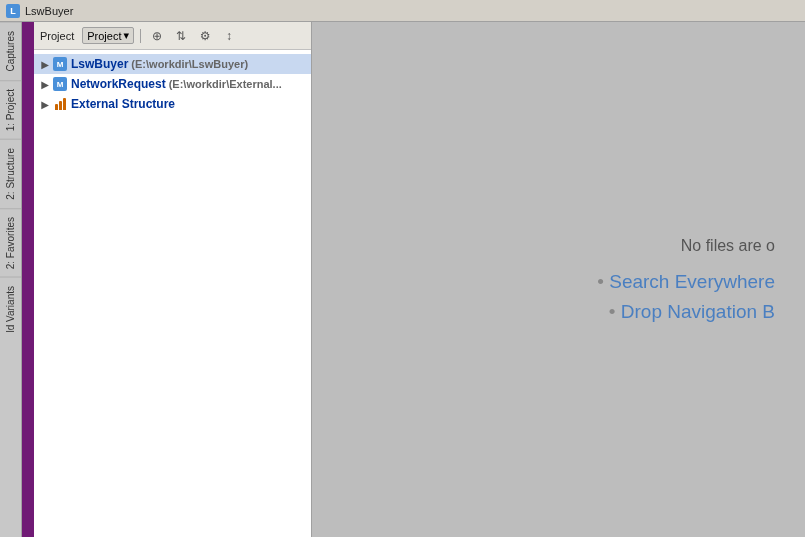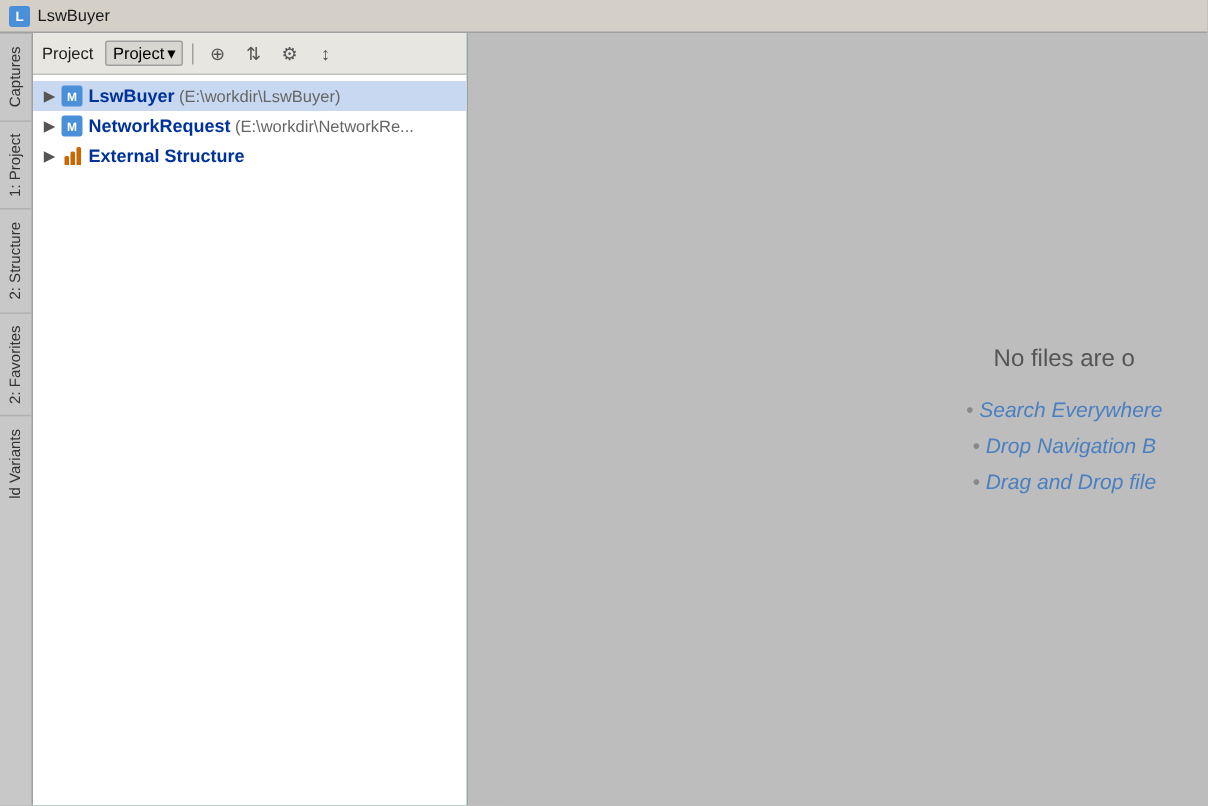--- a/index.html
+++ b/index.html
@@ -69,25 +69,26 @@
       border-bottom: 1px solid #b0b0b0;
       white-space: nowrap;
       display: flex;
       align-items: center;
       gap: 3px;
     }
 
     
     .project-panel {
       width: 290px;
-      background: #5eead4;
+      background: #701a75;
       border-right: 1px solid #a0a0a0;
       display: flex;
       flex-direction: column;
       flex-shrink: 0;
+      padding-left: 12px;
     }
 
     
     .project-toolbar {
       height: 28px;
       background: #e8e6e0;
       border-bottom: 1px solid #c0c0c0;
       display: flex;
       align-items: center;
       padding: 0 6px;
@@ -188,58 +189,57 @@
       width: 3px;
       background: #cc6600;
       border-radius: 1px 1px 0 0;
     }
     .item-name {
       font-weight: 600;
       color: #003399;
     }
     .item-path {
       color: #666;
-      font-weight: normal;
+      font-weight: bold;
       margin-left: 3px;
       font-size: 11px;
     }
 
     
     .main-content {
       flex: 1;
       background: #bdbdbd;
       display: flex;
       align-items: center;
       justify-content: center;
       position: relative;
     }
     .no-files-panel {
       position: absolute;
       right: 0;
       top: 50%;
       transform: translateY(-50%);
       padding: 20px 30px;
-      text-align: center;
+      text-align: right;
     }
     .no-files-title {
       font-size: 16px;
       color: #555;
       margin-bottom: 16px;
       font-weight: 300;
     }
     .no-files-list {
       list-style: none;
       display: flex;
       flex-direction: column;
       gap: 8px;
     }
     .no-files-list li {
-      font-size: 14px;
+      font-size: 19px;
       color: #666;
-      font-style: italic;
     }
     .no-files-list li::before {
       content: '• ';
       color: #888;
     }
     .no-files-list a {
       color: #4a7fc1;
       text-decoration: none;
     }
 
@@ -309,21 +309,21 @@
           <span class="item-name">LswBuyer</span><span class="item-path">(E:\workdir\LswBuyer)</span>
         </span>
       </div>
 
       <div class="tree-item">
         <div class="tree-arrow">▶</div>
         <div class="tree-icon">
           <div class="module-icon">M</div>
         </div>
         <span>
-          <span class="item-name">NetworkRequest</span><span class="item-path">(E:\workdir\NetworkRe...</span>
+          <span class="item-name">NetworkRequest</span><span class="item-path">(E:\workdir\External...</span>
         </span>
       </div>
 
       <div class="tree-item">
         <div class="tree-arrow">▶</div>
         <div class="tree-icon">
           <div class="library-bars">
             <div class="library-bar" style="height:6px;"></div>
             <div class="library-bar" style="height:9px;"></div>
             <div class="library-bar" style="height:12px;"></div>
@@ -339,20 +339,17 @@
       <div class="no-files-title">
         <span>No files are o</span>
       </div>
       <ul class="no-files-list">
         <li>
           <a>Search Everywhere</a>
         </li>
         <li>
           <a>Drop Navigation B</a>
         </li>
-        <li>
-          <a>Drag and Drop file</a>
-        </li>
       </ul>
     </div>
   </div>
 
 </div>
 
 </body></html>

